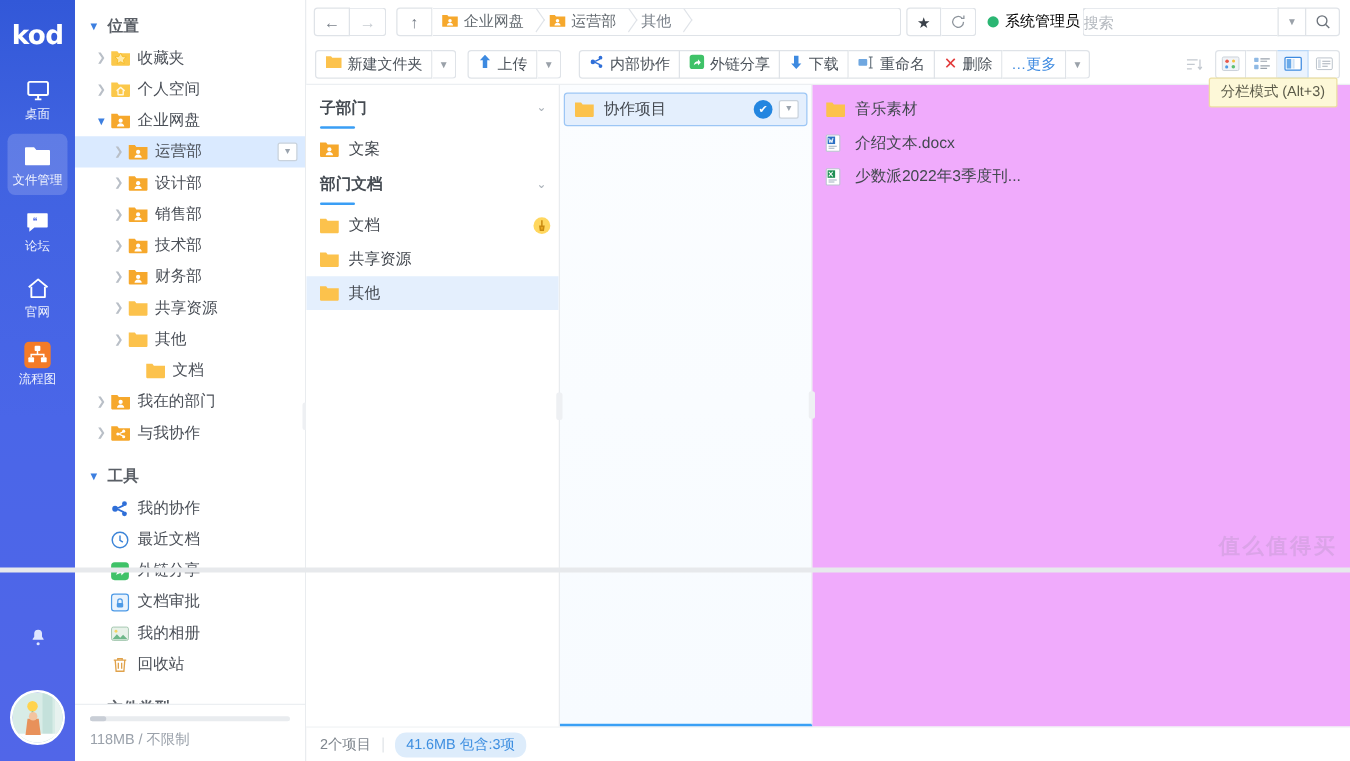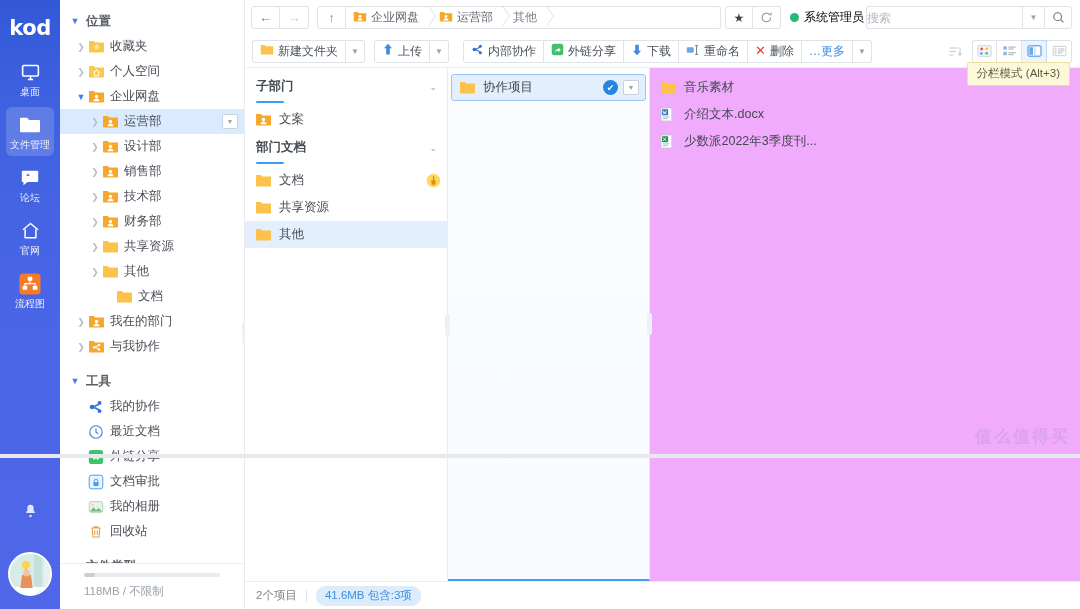--- a/index.html
+++ b/index.html
@@ -58,21 +58,21 @@
   .t-arrow { width:14px; text-align:center; color:#b9bfc7; font-size:9px; flex:0 0 14px; }
   .t-ico { width:17px; height:15px; flex:0 0 17px; margin-right:5px; }
   .t-txt { white-space:nowrap; overflow:hidden; text-overflow:ellipsis; }
   .t-more {
     margin-left:auto; width:16px; height:15px; border:1px solid #c9d2dc; border-radius:2px;
     background:#fff; color:#9aa3ad; font-size:7px; display:flex; align-items:center; justify-content:center;
   }
   .pad1 { padding-left:14px; }
   .pad2 { padding-left:28px; }
   .pad3 { padding-left:42px; }
-  .tree-foot { flex:0 0 auto; border-top:1px solid #eceff2; padding:9px 24px 10px; }
+  .tree-foot { flex:0 0 auto; border-top:1px solid #eceff2; padding:9px 12px 10px; }
   .quota-bar { height:4px; border-radius:2px; background:#e9ecef; margin-bottom:7px; }
   .quota-bar i { display:block; height:4px; width:8%; border-radius:2px; background:#c9ced6; }
   .quota-txt { color:#9aa1aa; font-size:11.5px; }
   .tree-handle {
     position:absolute; right:-3px; top:322px; width:5px; height:22px; border-radius:2px;
     background:#eef0f3;
   }
 
   
   .main { flex:1 1 auto; height:609px; display:flex; flex-direction:column; background:#fff; min-width:0; }

